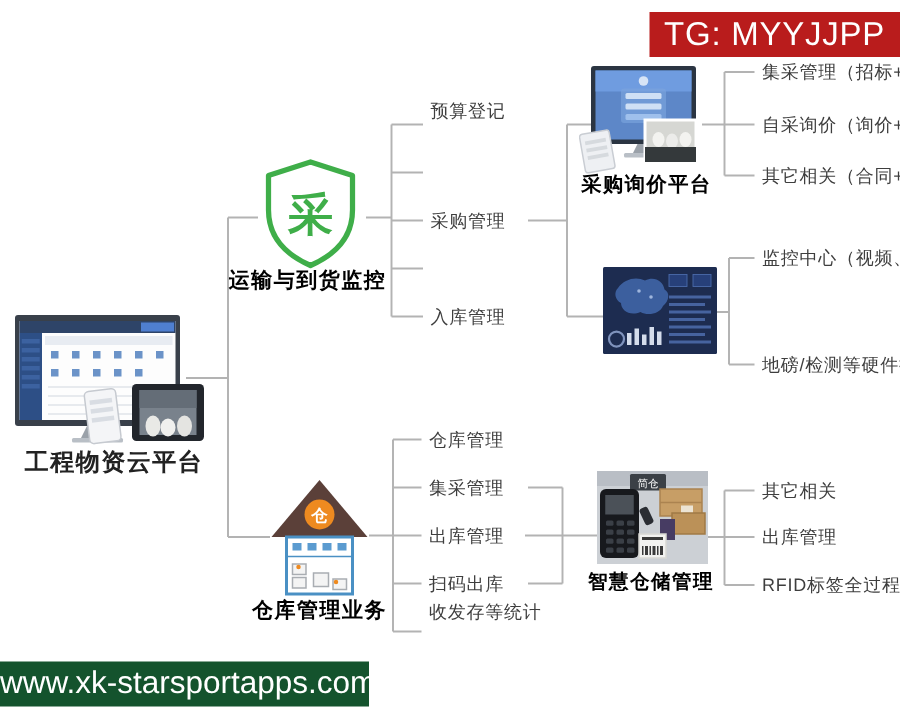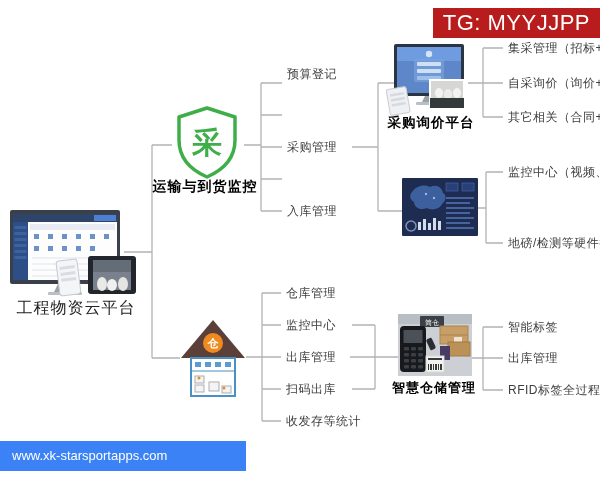--- a/index.html
+++ b/index.html
@@ -12,30 +12,30 @@
   .branch-item{
     position:absolute;font-size:12px;line-height:16px;white-space:nowrap;
     color:#3e3e3e;letter-spacing:0.5px;
   }
   .node-label{
     position:absolute;font-size:14px;font-weight:600;color:#000000;
     text-align:center;white-space:nowrap;letter-spacing:1px;
   }
   .root-label{
     position:absolute;left:6px;top:298px;width:140px;text-align:center;
-    font-size:16px;font-weight:normal;color:#222;letter-spacing:1px;white-space:nowrap;
+    font-size:16px;font-weight:bold;color:#222;letter-spacing:1px;white-space:nowrap;
   }
   .tg-badge{
     position:absolute;right:0;top:8px;height:30px;min-width:130px;
     background:#b91c1c;color:#fff;font-size:22px;letter-spacing:0.5px;
     display:flex;align-items:center;justify-content:center;padding:0 10px;box-sizing:border-box;
   }
   .watermark{
-    position:absolute;left:0;top:441px;width:246px;height:30px;background:#3b82f6;
-    color:#fff;font-size:13px;line-height:30px;padding-left:12px;box-sizing:border-box;
+    position:absolute;left:0;top:441px;width:246px;height:30px;background:#14532d;
+    color:#fff;font-size:21px;line-height:30px;padding-left:0;box-sizing:border-box;
     white-space:nowrap;
   }
   .imgnode{position:absolute;}
 </style>
 </head>
 <body>
 
 <div class="canvas">
 
   <svg class="lines" width="600" height="480" viewBox="0 0 600 480">
@@ -182,26 +182,27 @@
     <line x1="12" y1="53" x2="56" y2="53" stroke="#4a90c4" stroke-width="1"></line>
     <g fill="#f4f4f4" stroke="#a9adb2" stroke-width="1">
       <rect x="16" y="58" width="9" height="7"></rect>
         <rect x="16" y="67" width="9" height="7"></rect>
       <rect x="30" y="64" width="10" height="9"></rect>
         <rect x="43" y="68" width="9" height="7"></rect>
     </g>
     <circle cx="20" cy="60" r="1.5" fill="#ee8a20"></circle>
     <circle cx="45" cy="70" r="1.5" fill="#ee8a20"></circle>
   </svg>
+  <div class="node-label" style="left:168px;top:398px;width:90px">仓库管理业务</div>
 
   <div class="branch-item" style="left:286px;top:285px">仓库管理</div>
-  <div class="branch-item" style="left:286px;top:317px">监控中心</div>
+  <div class="branch-item" style="left:286px;top:317px">集采管理</div>
   <div class="branch-item" style="left:286px;top:349px">出库管理</div>
   <div class="branch-item" style="left:286px;top:381px">扫码出库</div>
-  <div class="branch-item" style="left:286px;top:413px">收发存等统计</div>
+  <div class="branch-item" style="left:286px;top:400px">收发存等统计</div>
 
   <svg class="imgnode" style="left:398px;top:314px" width="74" height="62" viewBox="0 0 74 62">
     <rect x="0" y="0" width="74" height="62" fill="#ccd0d5"></rect>
     <rect x="0" y="0" width="74" height="10" fill="#b9bec5"></rect>
     <rect x="22" y="2" width="24" height="11" rx="1" fill="#3b4046"></rect>
     <text x="34" y="10.5" text-anchor="middle" font-size="7" fill="#ffffff">简仓</text>
     <rect x="42" y="12" width="28" height="18" fill="#c79e66" stroke="#ab8350"></rect>
     <line x1="42" y1="21" x2="70" y2="21" stroke="#ab8350"></line>
     <rect x="56" y="23" width="8" height="6" fill="#ece4d4"></rect>
     <rect x="50" y="28" width="22" height="14" fill="#bb9158" stroke="#a07a45"></rect>
@@ -231,17 +232,17 @@
         <rect x="32" y="50" width="2" height="6"></rect>
       <rect x="35" y="50" width="1" height="6"></rect>
         <rect x="37" y="50" width="2" height="6"></rect>
       <rect x="40" y="50" width="1" height="6"></rect>
         <rect x="42" y="50" width="2" height="6"></rect>
       <rect x="30" y="44" width="14" height="2"></rect>
     </g>
   </svg>
   <div class="node-label" style="left:388px;top:379px;width:92px;font-size:13px">智慧仓储管理</div>
 
-  <div class="branch-item" style="left:508px;top:319px">智能标签</div>
+  <div class="branch-item" style="left:508px;top:319px">其它相关</div>
   <div class="branch-item" style="left:508px;top:350px">出库管理</div>
   <div class="branch-item" style="left:508px;top:382px">RFID标签全过程资</div>
 
 </div>
 
 </body></html>

